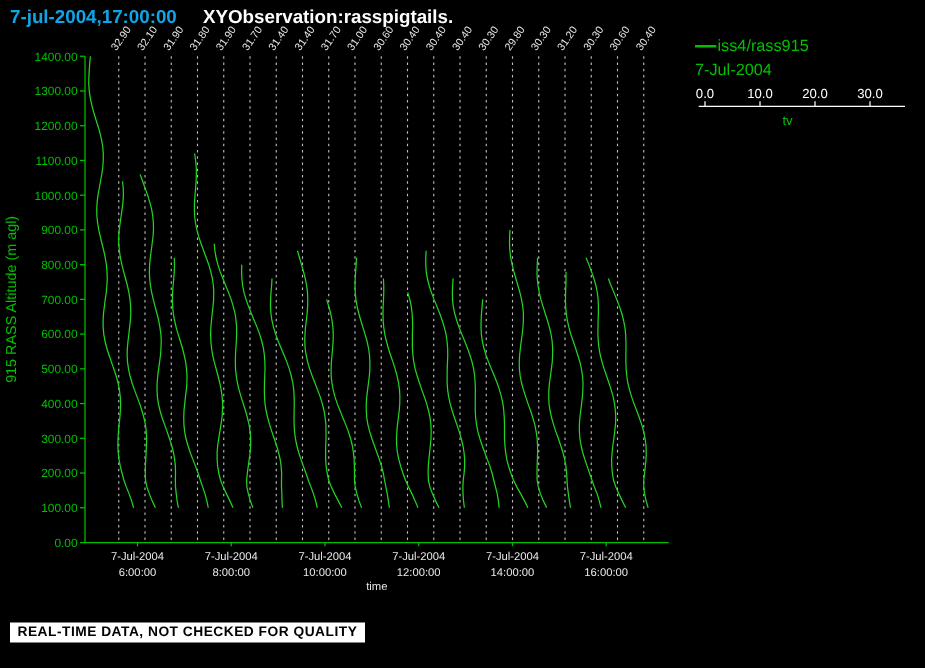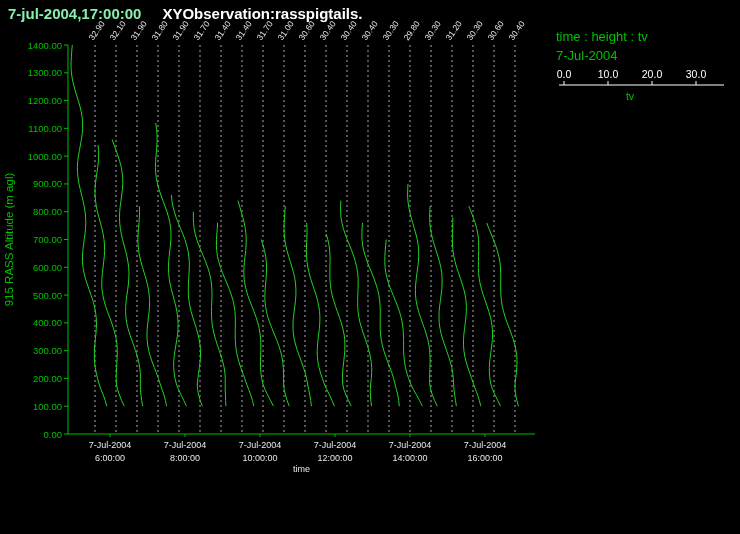--- a/index.html
+++ b/index.html
@@ -3,21 +3,21 @@
 <meta charset="utf-8">
 <style>
   html,body{margin:0;padding:0;background:#000;}
   #screen{
     position:relative;width:740px;height:534px;background:#000;overflow:hidden;
     font-family:"Liberation Sans",sans-serif;
   }
   #titlebar{
     position:absolute;left:8px;top:5px;font-size:15px;font-weight:bold;white-space:nowrap;
   }
-  #title-dt{color:#86efac;}
+  #title-dt{color:#0ea5e9;}
   #title-obs{color:#ffffff;margin-left:21px;}
   #chart-svg{position:absolute;left:0;top:0;}
   #chart-svg text,#tv-svg text{font-family:"Liberation Sans",sans-serif;}
   #legend{
     position:absolute;left:556px;top:27px;color:#00c000;font-size:13px;
   }
   #legend .lrow{line-height:19px;height:19px;white-space:nowrap;}
   #legend .lsample{
     display:inline-block;width:17px;height:2px;background:#00c000;vertical-align:3px;margin-right:1px;
   }
@@ -153,30 +153,31 @@
       <line x1="515" y1="45" x2="515" y2="434" stroke="#bdbdbd" stroke-width="0.9" stroke-dasharray="2 3"></line>
       <text x="513" y="41" fill="#e8e8e8" font-size="8.5" transform="rotate(-55 513 41)">30.40</text>
       <path d="M518.5 406.2L516.9 400.7L515.7 395.1L515.0 389.5L515.0 384.0L515.7 378.4L516.3 372.9L516.8 367.3L517.0 361.8L516.8 356.2L516.0 350.6L514.9 345.1L513.3 339.5L511.4 334.0L509.3 328.4L507.2 322.9L505.2 317.3L503.6 311.7L502.2 306.2L501.4 300.6L500.9 295.1L500.7 289.5L500.7 284.0L500.8 278.4L500.7 272.8L500.5 267.3L499.9 261.7L498.8 256.2L497.4 250.6L495.5 245.1L493.4 239.5L491.1 233.9L488.8 228.4L486.7 222.8" stroke="#22d322" fill="none" stroke-width="1" clip-path="url(#pc)"></path>
     </svg>
 
   <div id="titlebar">
     <span id="title-dt">7-jul-2004,17:00:00</span><span id="title-obs">XYObservation:rasspigtails.</span>
   </div>
 
   <div id="legend">
-    <div class="lrow">time : height : tv</div>
+    <div class="lrow"><span class="lsample"></span><span>iss4/rass915</span></div>
     <div class="lrow">7-Jul-2004</div>
     <svg id="tv-svg" width="190" height="40" viewBox="0 0 190 40">
         <line x1="9" y1="18" x2="174" y2="18" stroke="#ffffff"></line>
         <line x1="14" y1="14" x2="14" y2="18" stroke="#ffffff"></line>
         <text x="14" y="11" fill="#ffffff" font-size="10.5" text-anchor="middle">0.0</text>
         <line x1="58" y1="14" x2="58" y2="18" stroke="#ffffff"></line>
         <text x="58" y="11" fill="#ffffff" font-size="10.5" text-anchor="middle">10.0</text>
         <line x1="102" y1="14" x2="102" y2="18" stroke="#ffffff"></line>
         <text x="102" y="11" fill="#ffffff" font-size="10.5" text-anchor="middle">20.0</text>
         <line x1="146" y1="14" x2="146" y2="18" stroke="#ffffff"></line>
         <text x="146" y="11" fill="#ffffff" font-size="10.5" text-anchor="middle">30.0</text>
         <text x="80" y="33" fill="#00c000" font-size="10.5" text-anchor="middle">tv</text>
       </svg>
   </div>
 
+  <div id="footer">REAL-TIME DATA, NOT CHECKED FOR QUALITY</div>
 
 </div>
 
 </body></html>

